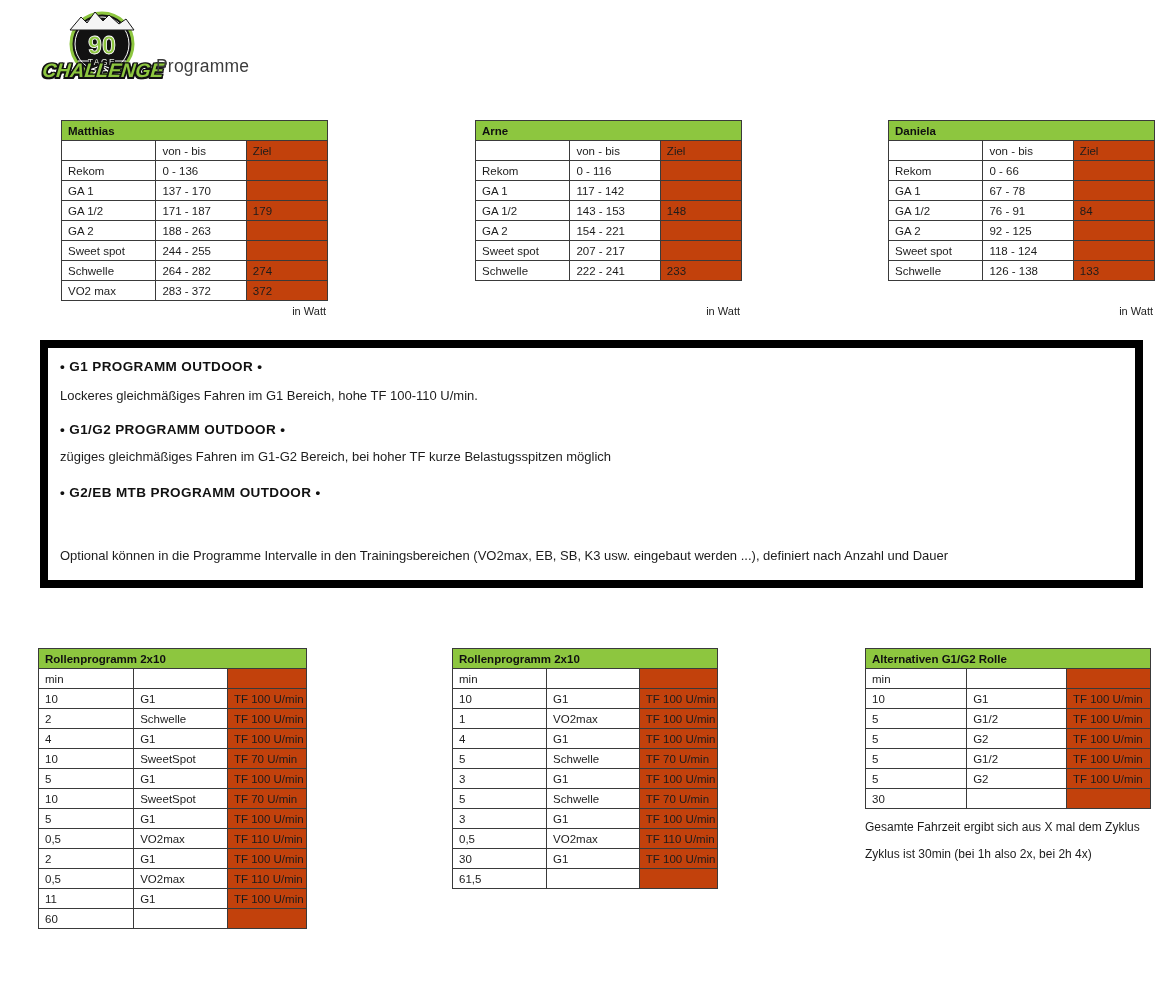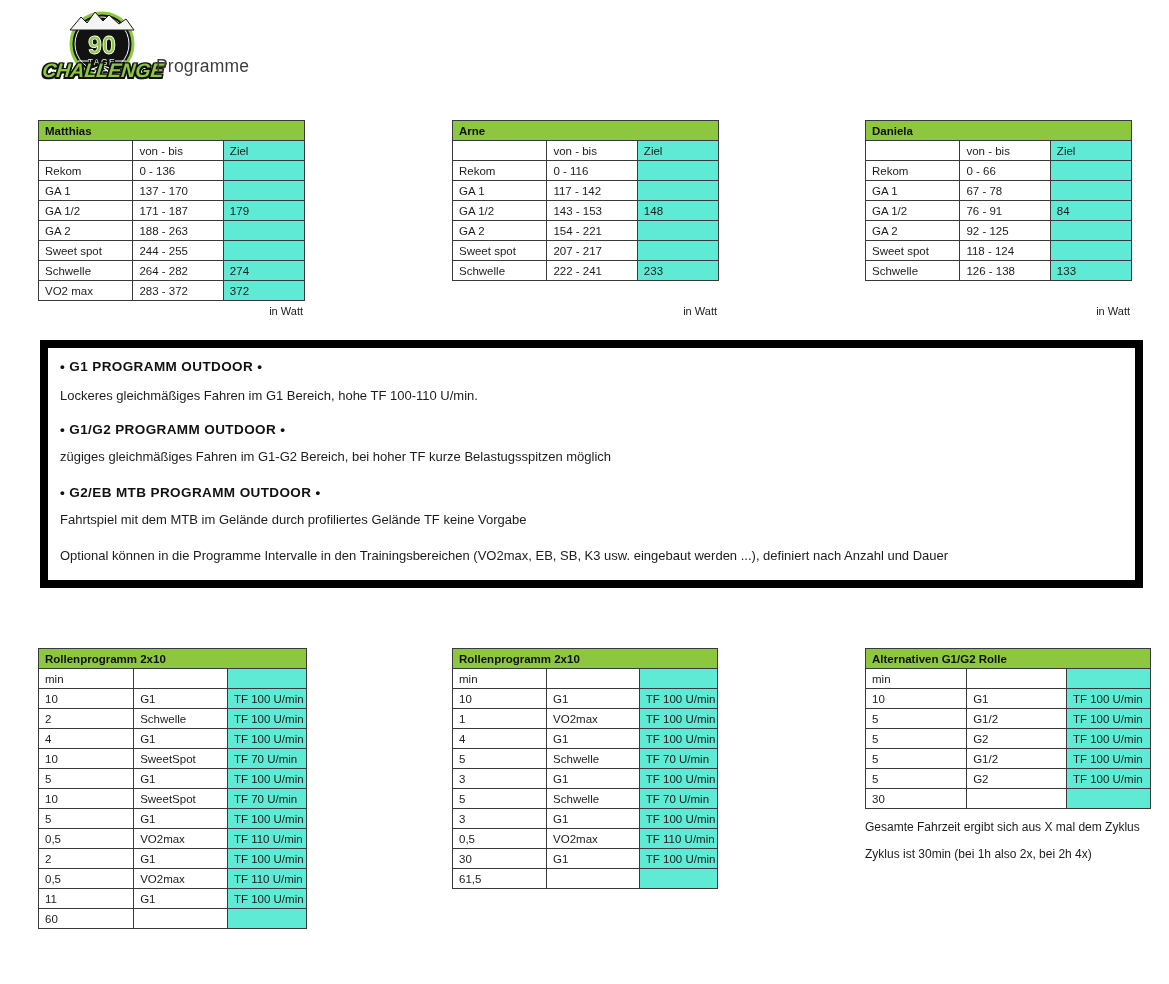--- a/index.html
+++ b/index.html
@@ -26,24 +26,24 @@
   .page-title { left:156px; top:56px; font-size:17.5px; color:#3d3d3d; letter-spacing:0.2px; }
 
   
   table.grid { border-collapse:collapse; width:100%; table-layout:fixed; font-size:11.5px; }
   table.grid th, table.grid td {
     border:1px solid #3a3a3a; height:19px; padding:0 4px 0 6px;
     text-align:left; font-weight:normal; overflow:hidden; white-space:nowrap;
   }
   table.grid th.title { background:#8dc63f; font-weight:bold; color:#101010; }
   table.grid td { background:#ffffff; }
-  table.grid td:nth-child(3) { background:#5eead4; }
+  table.grid td:nth-child(3) { background:#c2410c; }
   .watt { position:absolute; top:185px; right:2px; font-size:11px; color:#222; }
 
-  .zone-wrap   { top:120px; width:267px; }
+  .zone-wrap   { top:120px; width:267px;margin-left:23px; }
   .zw-0 { left:38px; }  .zw-1 { left:452px; } .zw-2 { left:865px; }
 
   .prog-wrap   { top:648px; }
   .pw-0 { left:38px;  width:269px; }
   .pw-1 { left:452px; width:266px; }
   .pw-2 { left:865px; width:286px; }
 
   
   .info-box { left:40px; top:340px; width:1087px; height:232px; border:8px solid #000000; background:#fff; }
   .info-box .h {
@@ -249,21 +249,20 @@
     </table>
     <div class="watt">in Watt</div>
   </div>
 
   <div class="abs info-box">
     <div class="h ih-0">• G1 PROGRAMM OUTDOOR •</div>
     <div class="b ib-0">Lockeres gleichmäßiges Fahren im G1 Bereich, hohe TF 100-110 U/min.</div>
     <div class="h ih-1">• G1/G2 PROGRAMM OUTDOOR •</div>
     <div class="b ib-1">zügiges gleichmäßiges Fahren im G1-G2 Bereich, bei hoher TF kurze Belastugsspitzen möglich</div>
     <div class="h ih-2">• G2/EB MTB PROGRAMM OUTDOOR •</div>
-    <div class="b ib-2">Fahrtspiel mit dem MTB im Gelände durch profiliertes Gelände TF keine Vorgabe</div>
     <div class="b ib-3">Optional können in die Programme Intervalle in den Trainingsbereichen (VO2max, EB, SB, K3 usw. eingebaut werden ...), definiert nach Anzahl und Dauer</div>
   </div>
 
   <div class="abs prog-wrap pw-0">
     <table class="grid">
       <colgroup>
           <col style="width:35.5%">
           <col style="width:35%">
           <col style="width:29.5%">
         </colgroup>

